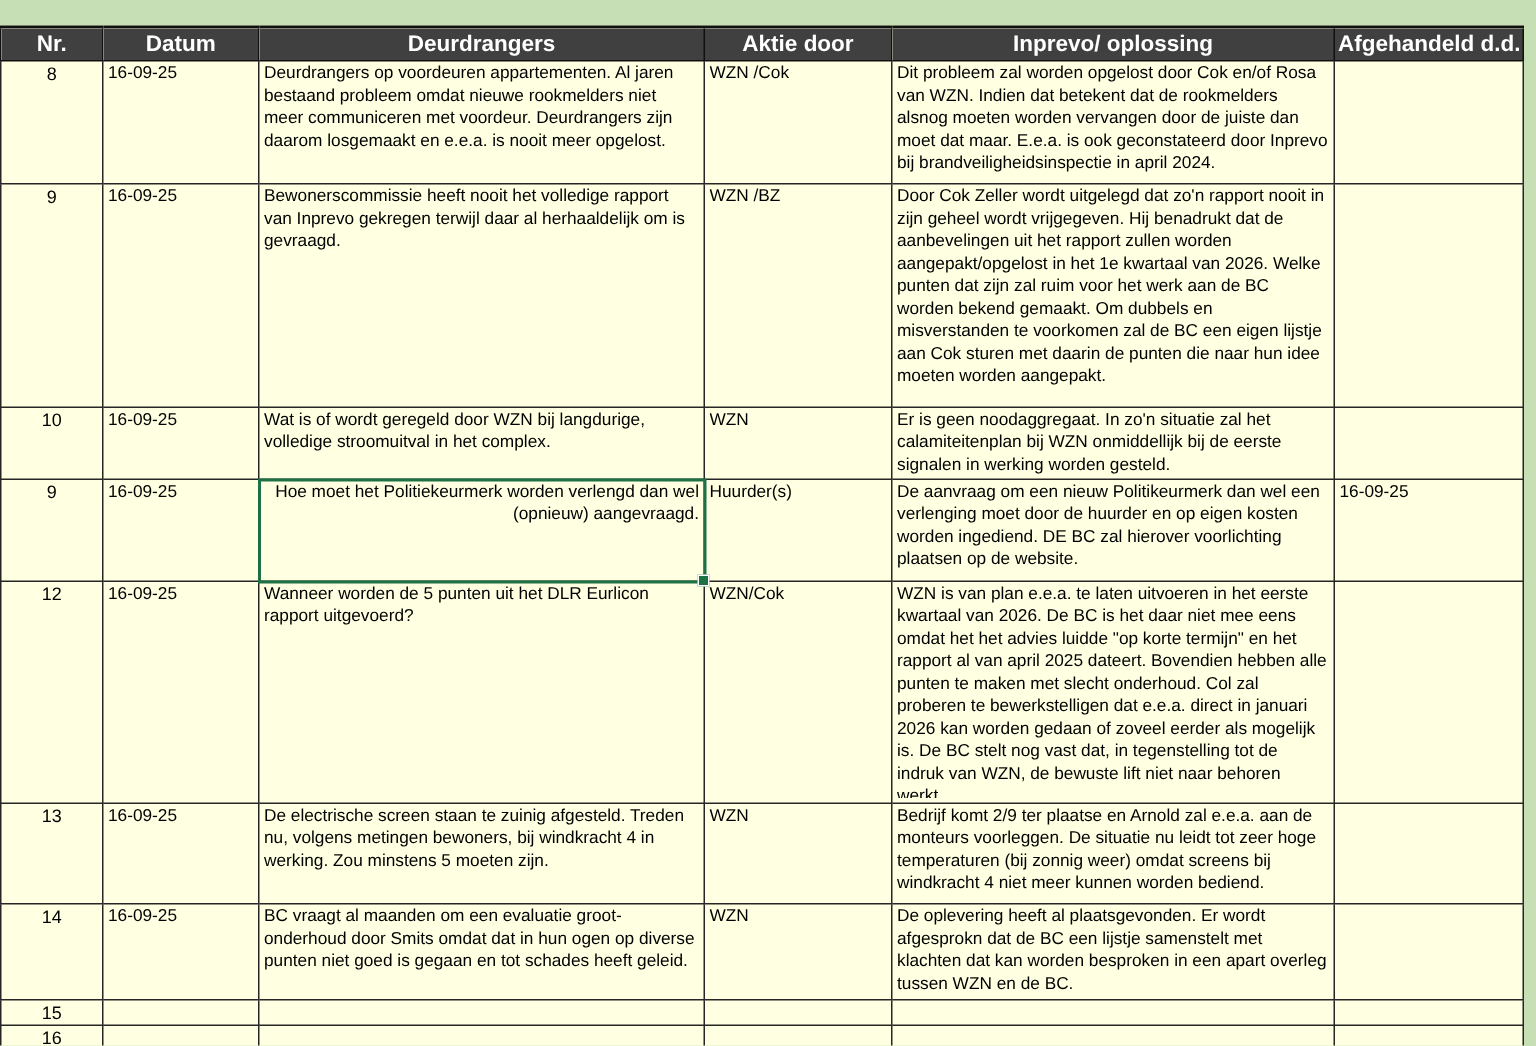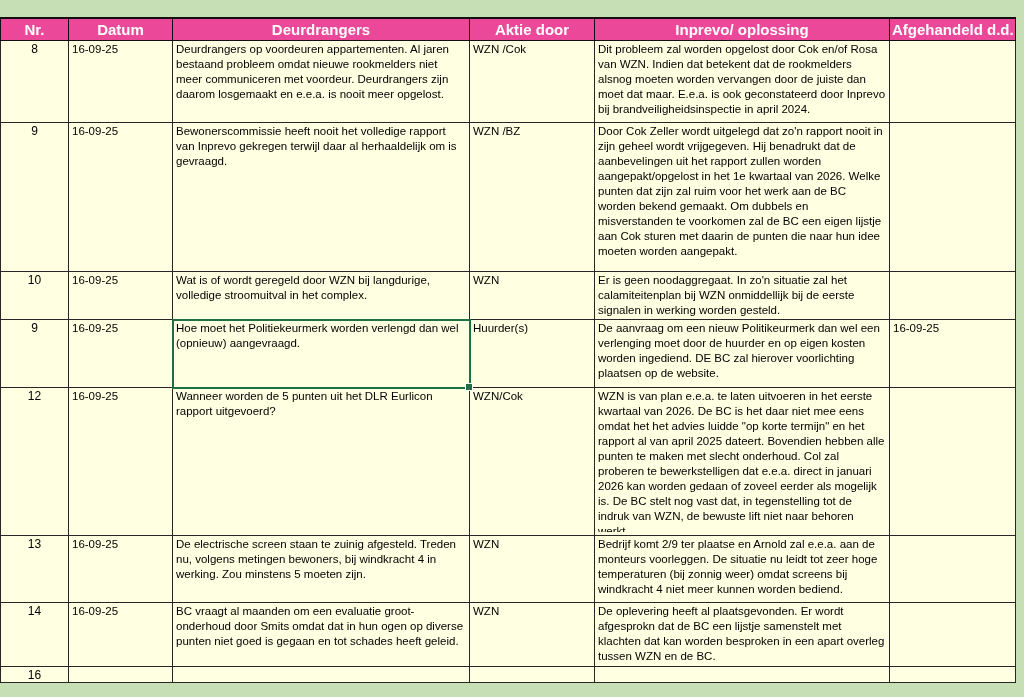--- a/index.html
+++ b/index.html
@@ -9,35 +9,36 @@
     font-family:"Liberation Sans", sans-serif;
   }
   .canvas{position:relative;width:1024px;height:697px;background:#c7dfb5;}
   .top-band{position:absolute;top:0;left:0;width:1024px;height:17px;background:#c7dfb5;}
   table.sheet{
     position:absolute;top:17px;left:0;width:1015px;
     border-collapse:collapse;table-layout:fixed;
     background:#ffffe1;
   }
   th{
-    background:#ec4899;color:#ffffff;font-weight:bold;
+    background:#404040;color:#ffffff;font-weight:bold;
     font-size:15px;height:21px;padding:0 2px;text-align:center;
     vertical-align:middle;border:1px solid #101010;border-top:2px solid #101010;
     white-space:nowrap;overflow:hidden;
   }
   td{
     border:1px solid #262626;vertical-align:top;
     font-size:11.5px;line-height:15px;color:#000;
     padding:1px 3px;
   }
   td .cw{overflow:hidden;height:calc(var(--h) - 5px);}
   td.nr{text-align:center;font-size:12px;}
   td.selected{
     outline:2px solid #1e7145;outline-offset:-1px;
     position:relative;
+    text-align:right;
   }
   .fill-handle{
     position:absolute;right:-4px;bottom:-4px;width:6px;height:6px;
     background:#1e7145;border:1px solid #ffffff;z-index:5;
   }
 </style>
 </head>
 <body>
 
 <div class="canvas">
@@ -197,20 +198,40 @@
         <td>
             <div class="cw">WZN</div>
           </td>
         <td>
             <div class="cw">De oplevering heeft al plaatsgevonden. Er wordt afgesprokn dat de BC een lijstje samenstelt met klachten dat kan worden besproken in een apart overleg tussen WZN en de BC.</div>
           </td>
         <td>
             <div class="cw"></div>
           </td>
       </tr>
+      <tr style="--h:17px;height:17px">
+        <td class="nr">
+            <div class="cw">15</div>
+          </td>
+        <td>
+            <div class="cw"></div>
+          </td>
+        <td>
+            <div class="cw"></div>
+          </td>
+        <td>
+            <div class="cw"></div>
+          </td>
+        <td>
+            <div class="cw"></div>
+          </td>
+        <td>
+            <div class="cw"></div>
+          </td>
+      </tr>
       <tr style="--h:16px;height:16px">
         <td class="nr">
             <div class="cw">16</div>
           </td>
         <td>
             <div class="cw"></div>
           </td>
         <td>
             <div class="cw"></div>
           </td>

